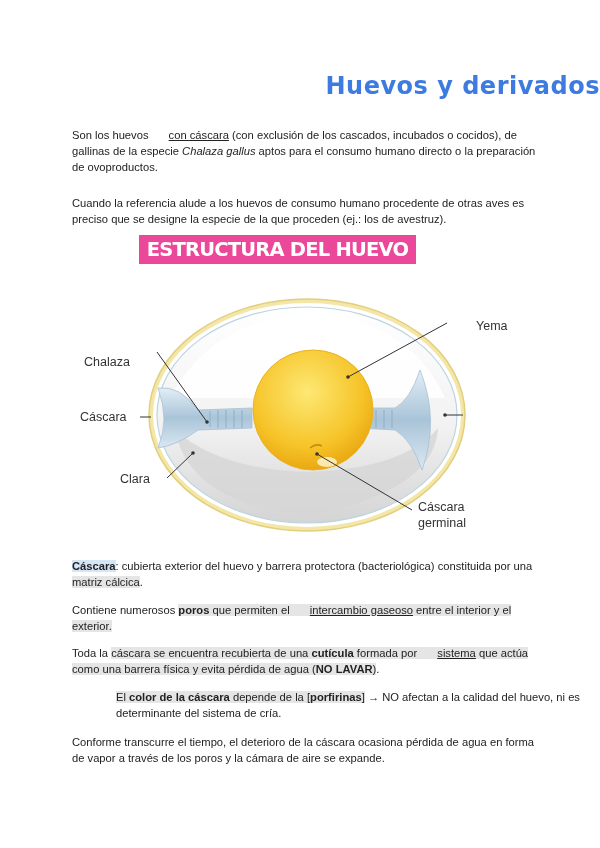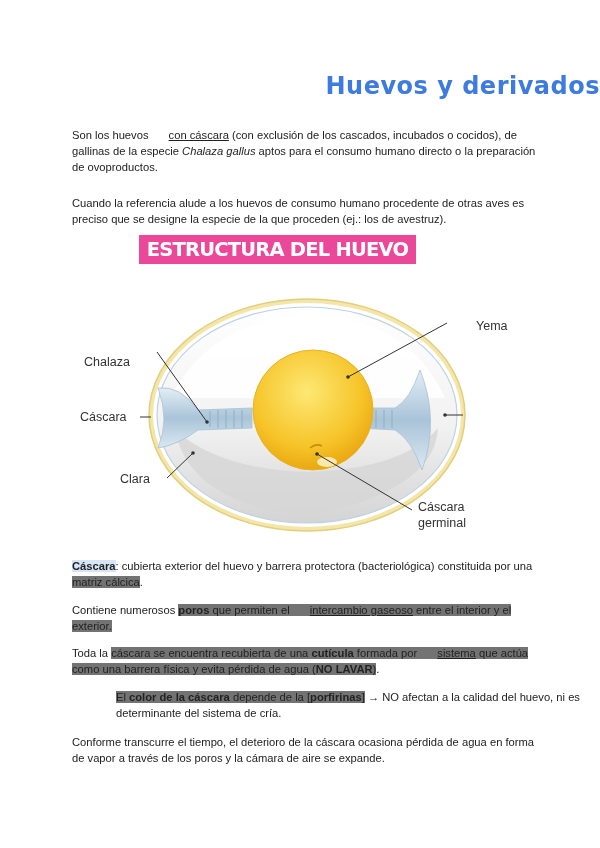--- a/index.html
+++ b/index.html
@@ -2,21 +2,21 @@
 <html><head>
   <meta charset="utf-8">
   <style>
     html, body { margin: 0; padding: 0; background: #ffffff; }
     body { width: 600px; height: 848px; position: relative; overflow: hidden; font-family: "Liberation Sans", sans-serif; color: #222; }
     .title { position: absolute; left: 0; width: 600px; top: 72px; text-align: right; font-family: "DejaVu Sans", sans-serif; font-weight: bold; font-size: 24px; color: #3d7be0; letter-spacing: 0.5px; }
     .para { position: absolute; left: 72px; width: 470px; font-size: 11.2px; line-height: 16px; color: #222; margin: 0; }
     .u { text-decoration: underline; padding-left: 17px; }
     .i { font-style: italic; }
     .b { font-weight: bold; }
-    .hl { background: #737373; }
+    .hl { background: #e5e5e5; }
     .hlb { background: #d7e6f7; }
     .banner { position: absolute; left: 139px; top: 235px; width: 277px; height: 29px; background: #ec4899; color: #fff; font-family: "DejaVu Sans", sans-serif; font-weight: bold; font-size: 19.5px; line-height: 29px; text-align: center; letter-spacing: -0.8px; }
     .diagram { position: absolute; left: 60px; top: 280px; width: 480px; height: 265px; }
     .lbl { position: absolute; font-size: 12.5px; color: #333; line-height: 16px; }
   </style>
 </head>
 <body>
 
 <div>
 

